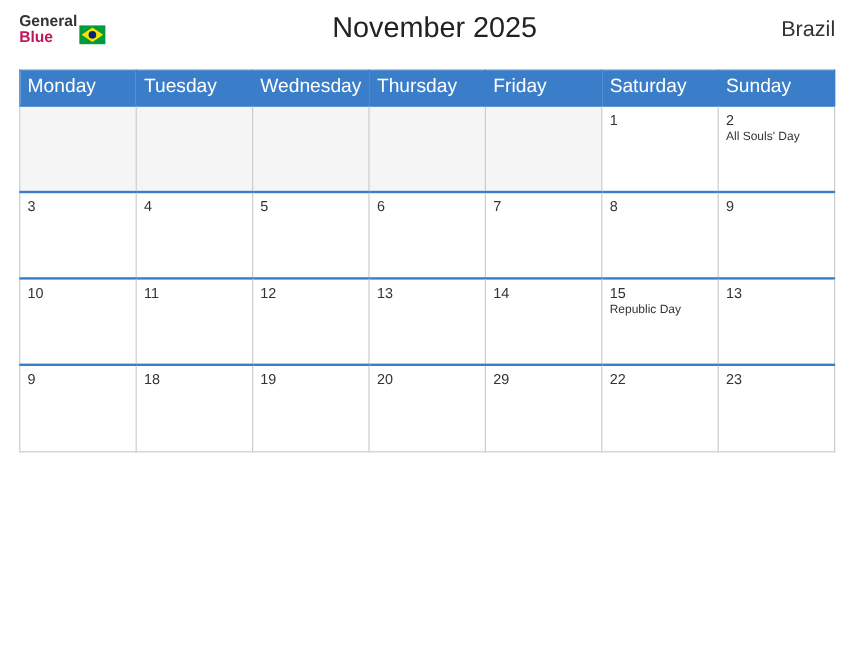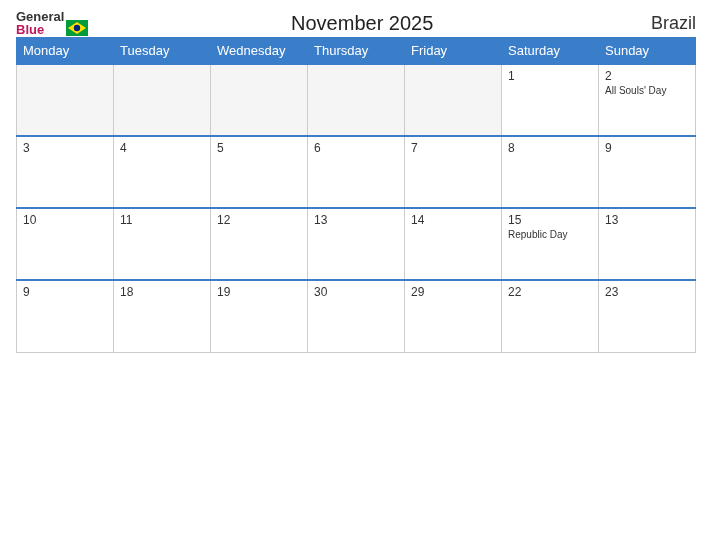--- a/index.html
+++ b/index.html
@@ -14,21 +14,21 @@
       width: 712px;
       height: 550px;
       background: #fff;
       padding: 10px 16px 10px 16px;
     }
     
     .header {
       display: flex;
       align-items: center;
       justify-content: flex-end;
-      margin-bottom: 1px;
+      margin-bottom: 20px;
     }
     .logo {
       display: flex;
       align-items: flex-end;
       font-size: 13px;
       font-weight: bold;
       color: #333;
       line-height: 1;
     }
     .logo-general {
@@ -42,41 +42,41 @@
       font-size: 13px;
     }
     .logo-flag {
       width: 22px;
       height: 16px;
       margin-left: 2px;
       display: inline-block;
       vertical-align: middle;
     }
     .title {
-      font-size: 20px;
+      font-size: 24px;
       font-weight: normal;
       color: #222;
       text-align: center;
       flex: 1;
     }
     .country {
       font-size: 18px;
       color: #333;
       min-width: 60px;
       text-align: right;
     }
     
     .calendar {
       width: 100%;
       border-collapse: collapse;
     }
     .calendar thead tr th {
       background: #3a7dc9;
       color: #fff;
-      font-size: 13px;
+      font-size: 16px;
       font-weight: normal;
       padding: 5px 6px;
       text-align: left;
       border: 1px solid #3a7dc9;
     }
     .calendar tbody tr td {
       border: 1px solid #ccc;
       border-top: 2px solid #3a7dc9;
       vertical-align: top;
       padding: 4px 6px;
@@ -200,21 +200,21 @@
           <td>
             <span class="day-number">9</span>
           </td>
           <td>
             <span class="day-number">18</span>
           </td>
           <td>
             <span class="day-number">19</span>
           </td>
           <td>
-            <span class="day-number">30</span>
+            <span class="day-number">20</span>
           </td>
           <td>
             <span class="day-number">29</span>
           </td>
           <td>
             <span class="day-number">22</span>
           </td>
           <td>
             <span class="day-number">23</span>
           </td>

